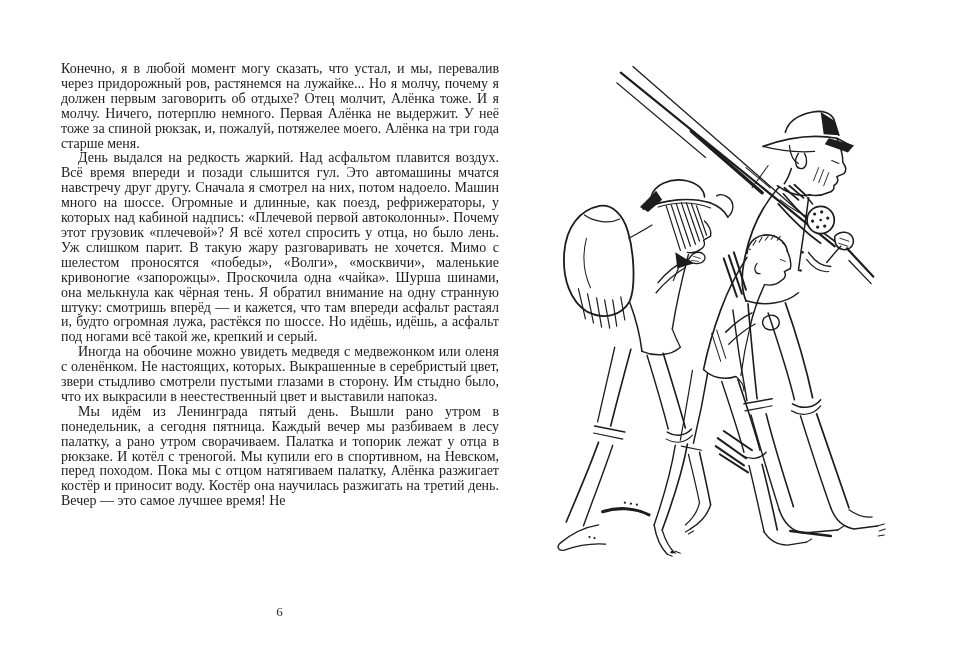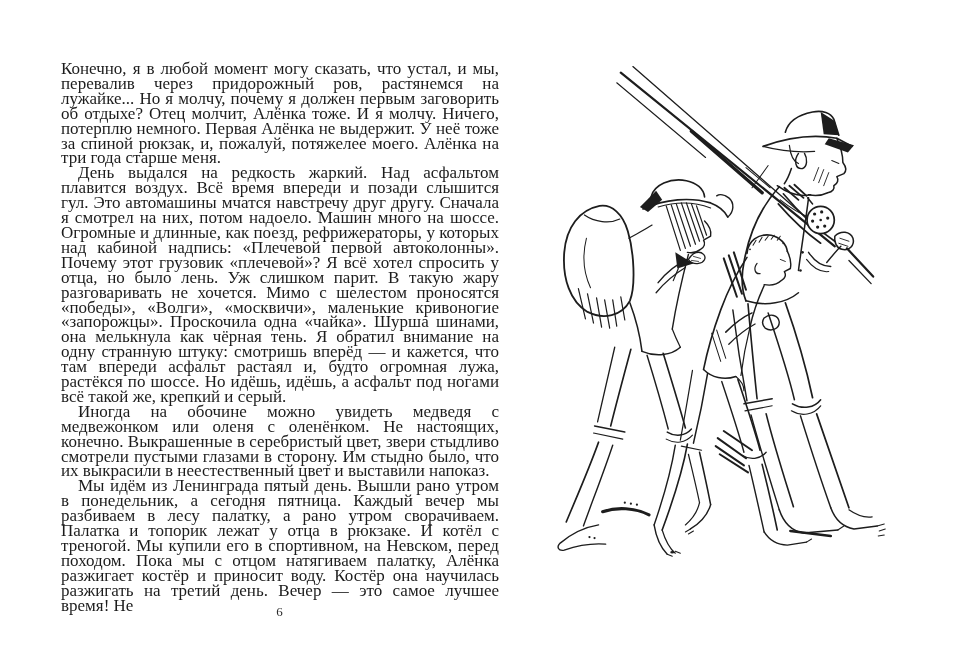--- a/index.html
+++ b/index.html
@@ -2,40 +2,40 @@
 <html lang="ru"><head>
 <meta charset="utf-8">
 <style>
   html,body{margin:0;padding:0;background:#ffffff;}
   .page{
     position:relative;width:964px;height:652px;background:#ffffff;overflow:hidden;
     font-family:"Liberation Serif","DejaVu Serif",serif;color:#1c1c1c;
   }
   .text-column{
     position:absolute;left:61px;top:62px;width:438px;
-    font-size:17px;line-height:14.9px;text-align:justify;
+    font-size:14px;line-height:14.9px;text-align:justify;
   }
   .text-column p{margin:0;text-indent:0;}
   .text-column p.indent{text-indent:17px;}
   .page-number{
     position:absolute;left:61px;top:604px;width:438px;text-align:center;
     font-size:13px;color:#2c2c2c;letter-spacing:1px;
   }
   .illustration{position:absolute;left:538px;top:38px;width:424px;height:566px;}
   .illustration svg{width:100%;height:100%;display:block;}
 </style>
 </head>
 <body>
 
 <div class="page">
 
   <div class="text-column">
     <p>Конечно, я в любой момент могу сказать, что устал, и мы, перевалив через придорожный ров, растянемся на лужайке... Но я молчу, почему я должен первым заговорить об отдыхе? Отец молчит, Алёнка тоже. И я молчу. Ничего, потерплю немного. Первая Алёнка не выдержит. У неё тоже за спиной рюкзак, и, пожалуй, потяжелее моего. Алёнка на три года старше меня.</p>
     <p class="indent">День выдался на редкость жаркий. Над асфальтом плавится воздух. Всё время впереди и позади слышится гул. Это автомашины мчатся навстречу друг другу. Сначала я смотрел на них, потом надоело. Машин много на шоссе. Огромные и длинные, как поезд, рефрижераторы, у которых над кабиной надпись: «Плечевой первой автоколонны». Почему этот грузовик «плечевой»? Я всё хотел спросить у отца, но было лень. Уж слишком парит. В такую жару разговаривать не хочется. Мимо с шелестом проносятся «победы», «Волги», «москвичи», маленькие кривоногие «запорожцы». Проскочила одна «чайка». Шурша шинами, она мелькнула как чёрная тень. Я обратил внимание на одну странную штуку: смотришь вперёд — и кажется, что там впереди асфальт растаял и, будто огромная лужа, растёкся по шоссе. Но идёшь, идёшь, а асфальт под ногами всё такой же, крепкий и серый.</p>
-    <p class="indent">Иногда на обочине можно увидеть медведя с медвежонком или оленя с оленёнком. Не настоящих, конечно. Выкрашенные в серебристый цвет, звери стыдливо смотрели пустыми глазами в сторону. Им стыдно было, что их выкрасили в неестественный цвет и выставили напоказ.</p>
+    <p class="indent">Иногда на обочине можно увидеть медведя с медвежонком или оленя с оленёнком. Не настоящих, которых. Выкрашенные в серебристый цвет, звери стыдливо смотрели пустыми глазами в сторону. Им стыдно было, что их выкрасили в неестественный цвет и выставили напоказ.</p>
     <p class="indent">Мы идём из Ленинграда пятый день. Вышли рано утром в понедельник, а сегодня пятница. Каждый вечер мы разбиваем в лесу палатку, а рано утром сворачиваем. Палатка и топорик лежат у отца в рюкзаке. И котёл с треногой. Мы купили его в спортивном, на Невском, перед походом. Пока мы с отцом натягиваем палатку, Алёнка разжигает костёр и приносит воду. Костёр она научилась разжигать на третий день. Вечер — это самое лучшее время! Не</p>
   </div>
 
   <div class="page-number">6</div>
 
   <div class="illustration">
     <svg viewBox="540 40 420 560" fill="none" stroke="#1d1d1d" stroke-width="1.6" stroke-linecap="round" stroke-linejoin="round">
 
       <g>
         <path d="M601,206 C581,210 568,227 566,252 C564,278 572,301 589,311 C605,319 623,315 631,300 C637,285 635,251 629,231 C624,214 613,204 601,206 Z" stroke-width="1.8"></path>

